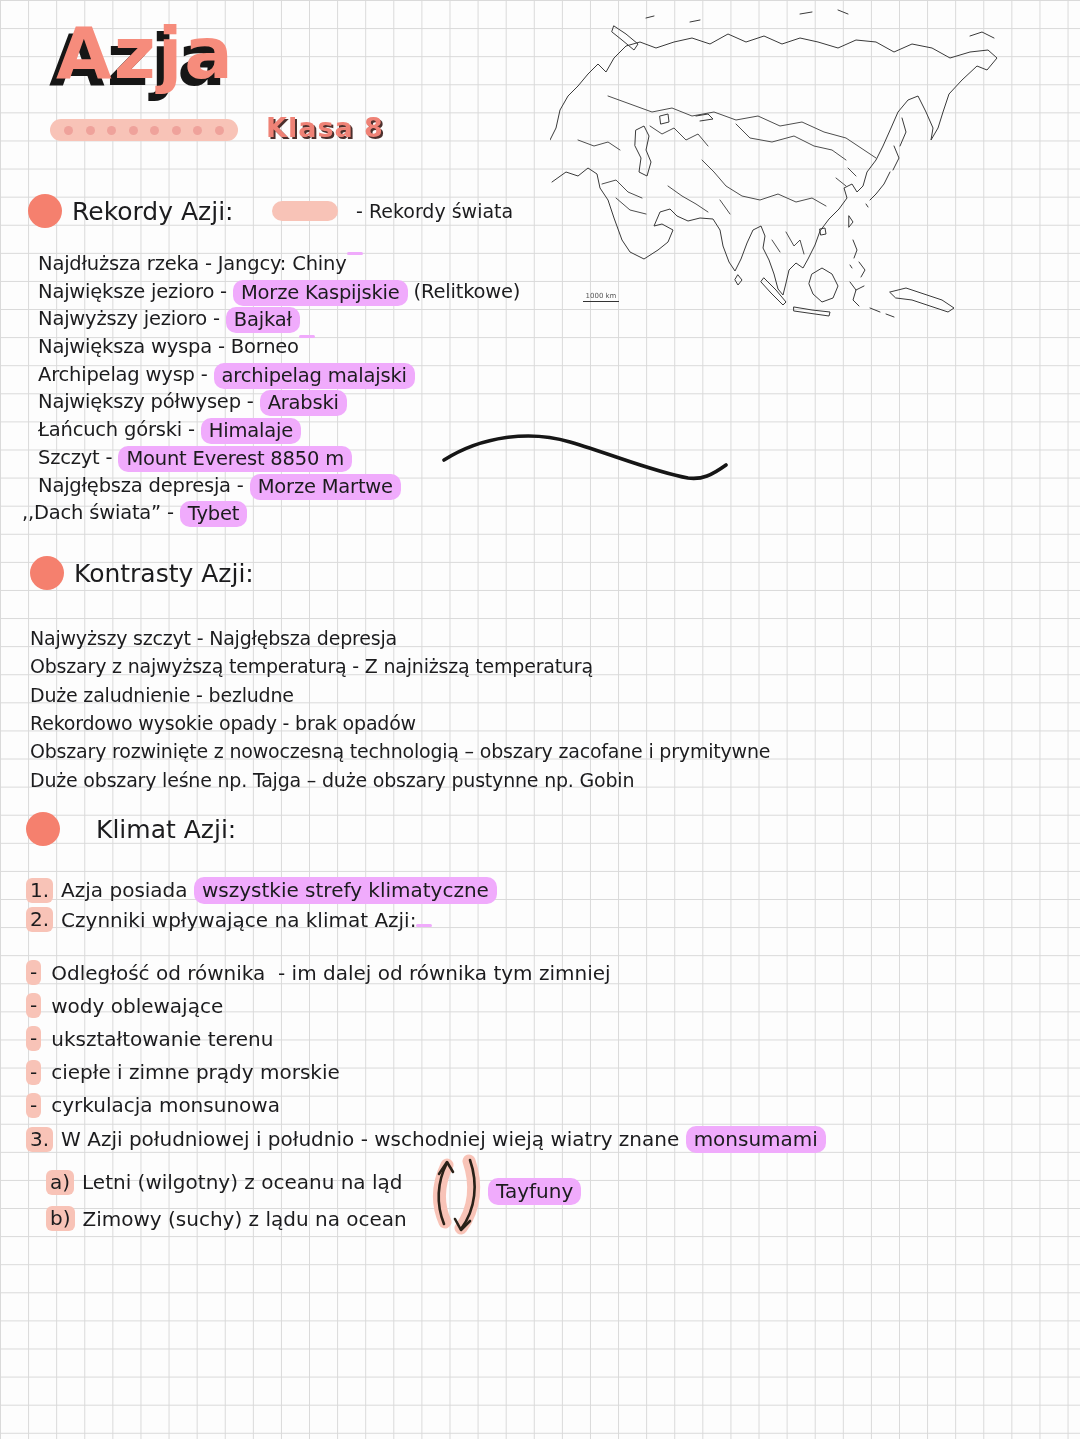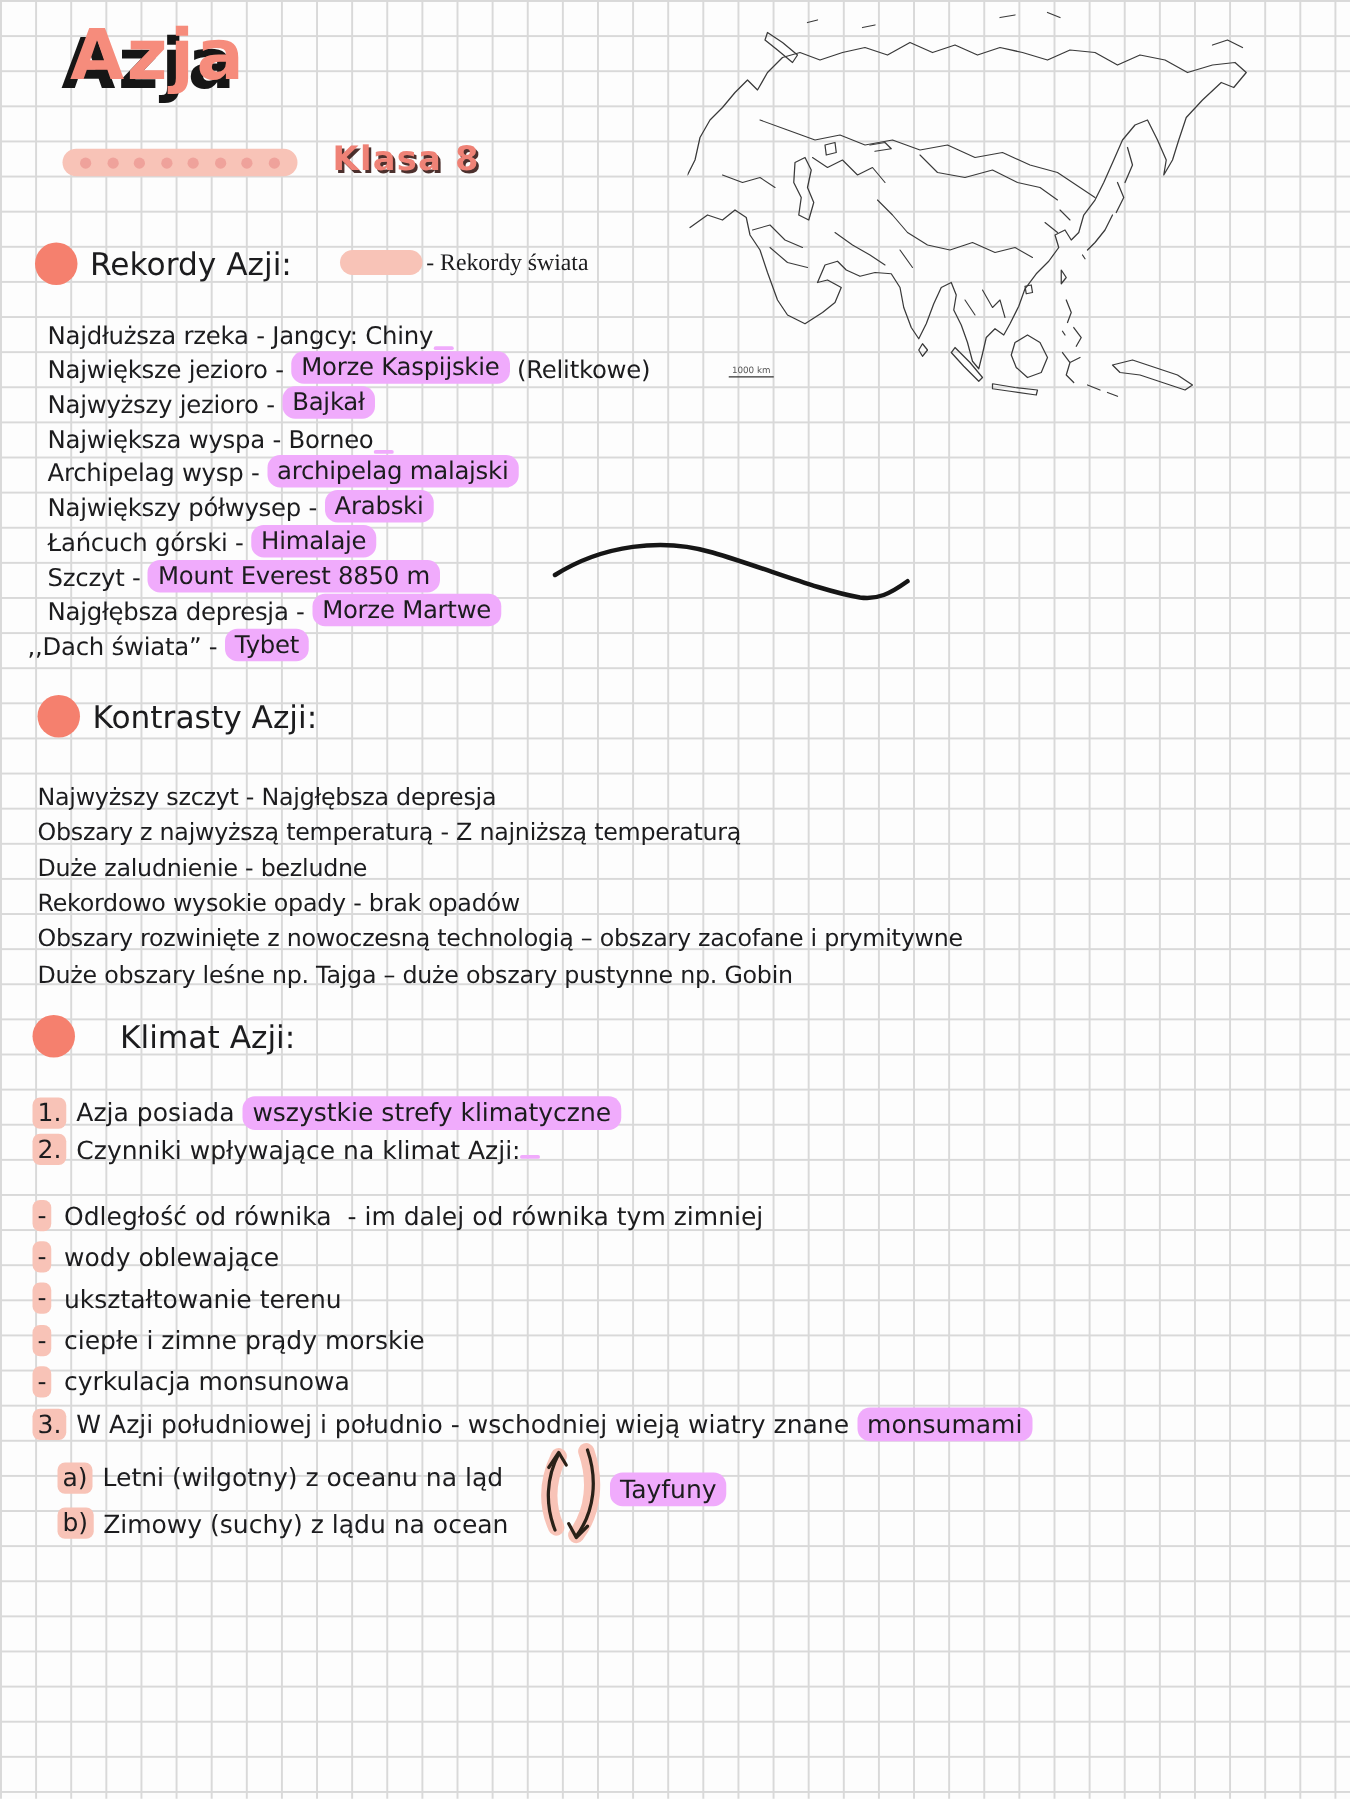--- a/index.html
+++ b/index.html
@@ -12,21 +12,21 @@
       linear-gradient(to right,#d9d9d9 1.2px,transparent 1.2px),
       linear-gradient(to bottom,#d9d9d9 1.2px,transparent 1.2px);
     background-size:28.1px 28.1px;
   }
   .abs{position:absolute;}
   .is-empty{display:none;}
 
   
   .page-title{
     left:56px;top:14px;
-    font-size:56px;font-weight:700;line-height:1.1;letter-spacing:2px;
+    font-size:72px;font-weight:700;line-height:1.1;letter-spacing:2px;
     color:#f68c7c;
     text-shadow:-7px 7px 0 #161616;
   }
   .dotted-bar{
     left:50px;top:119px;width:188px;height:22px;border-radius:12px;
     background:#f8c3b7;display:flex;align-items:center;justify-content:space-around;
     padding:0 8px;box-sizing:border-box;
   }
   .dotted-bar .dot{width:9px;height:9px;border-radius:50%;background:#efa29b;}
   .page-subtitle{
@@ -36,36 +36,36 @@
 
   
   .sec-header{display:flex;align-items:center;gap:10px;}
   .sec-bullet{width:34px;height:34px;border-radius:50%;background:#f5806e;flex:0 0 auto;}
   .sec-title{font-size:25px;white-space:pre;}
   .hdr-rekordy{left:28px;top:194px;align-items:center;}
   .hdr-kontrasty{left:30px;top:556px;}
   .hdr-klimat{left:26px;top:812px;gap:36px;}
 
   
-  .legend{left:272px;top:200px;display:flex;align-items:flex-start;gap:3px;font-family:Liberation Serif, serif;}
+  .legend{left:272px;top:200px;display:flex;align-items:center;gap:18px;}
   .legend-swatch{width:66px;height:20px;border-radius:10px;background:#f8c3b7;}
   .legend-label{font-size:19px;white-space:pre;}
 
   
   .line{white-space:pre;}
   .hl{
     background:#f0abfc;border-radius:10px;padding:1px 8px 2px;
     display:inline-block;
   }
   .mini-hl{
     background:#f8c3b7;border-radius:6px;padding:0 4px 1px;display:inline-block;
   }
 
   .records{left:38px;top:252px;font-size:19.5px;letter-spacing:-0.2px;}
-  .records .line{height:27.7px;display:flex;align-items:flex-end;}
+  .records .line{height:27.7px;display:flex;align-items:flex-start;}
   .records .line.outdent{margin-left:-16px;}
 
   .contrasts{left:30px;top:624px;font-size:19px;letter-spacing:-0.2px;}
   .contrasts .line{height:28.3px;display:flex;align-items:center;}
 
   .numbered{left:26px;top:876px;font-size:20px;}
   .numbered .line{height:29px;display:flex;align-items:center;gap:8px;}
 
   .factors{left:26px;top:956px;font-size:20px;}
   .factors .line{height:33.2px;display:flex;align-items:center;gap:10px;}

